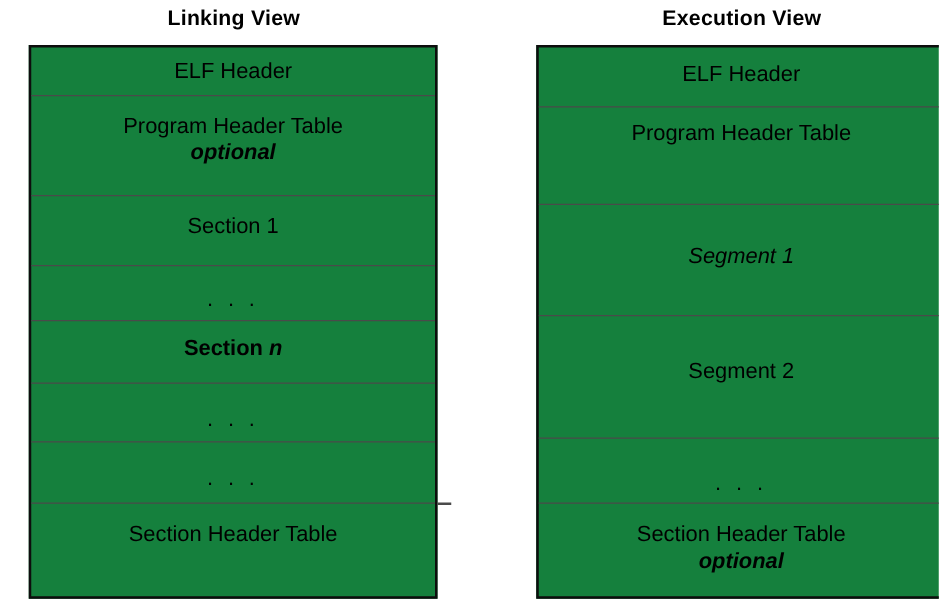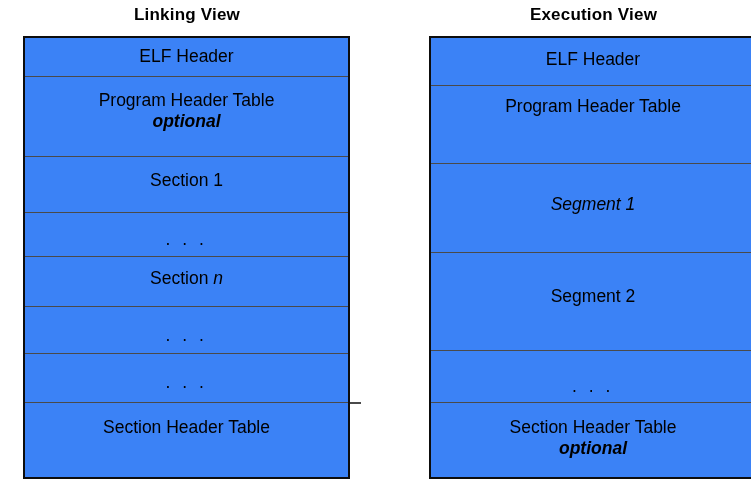--- a/index.html
+++ b/index.html
@@ -35,21 +35,21 @@
     white-space: nowrap;
   }
   #title-linking   { left: 8px;   top: 6px;  width: 326px; }
   #title-execution { left: 414px; top: 6px;  width: 327px; }
 
   
   .view-table {
     position: absolute;
     box-sizing: border-box;
     border: 2.5px solid #0d0d0d;
-    background: #3b82f6;
+    background: #15803d;
   }
   #table-linking   { left: 7px;   top: 36px; width: 327px; height: 443px; }
   #table-execution { left: 413px; top: 36px; width: 328px; height: 443px; }
 
   
   .row {
     position: absolute;
     left: 0;
     width: 100%;
     box-sizing: border-box;
@@ -121,21 +121,21 @@
     </div>
 
     <div class="row pad-top-13" style="top:119px; height:56px;">
       <div class="row-label">Section 1</div>
     </div>
 
     <div class="row pad-top-18" style="top:175px; height:44px;">
       <div class="row-dots">. . .</div>
     </div>
 
-    <div class="row pad-top-11" style="top:219px; height:50px;">
+    <div class="row pad-top-11" style="top:219px; height:50px;font-weight:bold;">
       <div class="row-label">Section&nbsp;<span class="ital">n</span></div>
     </div>
 
     <div class="row pad-top-20" style="top:269px; height:47px;">
       <div class="row-dots">. . .</div>
     </div>
 
     <div class="row pad-top-20" style="top:316px; height:49px;">
       <div class="row-dots">. . .</div>
     </div>

